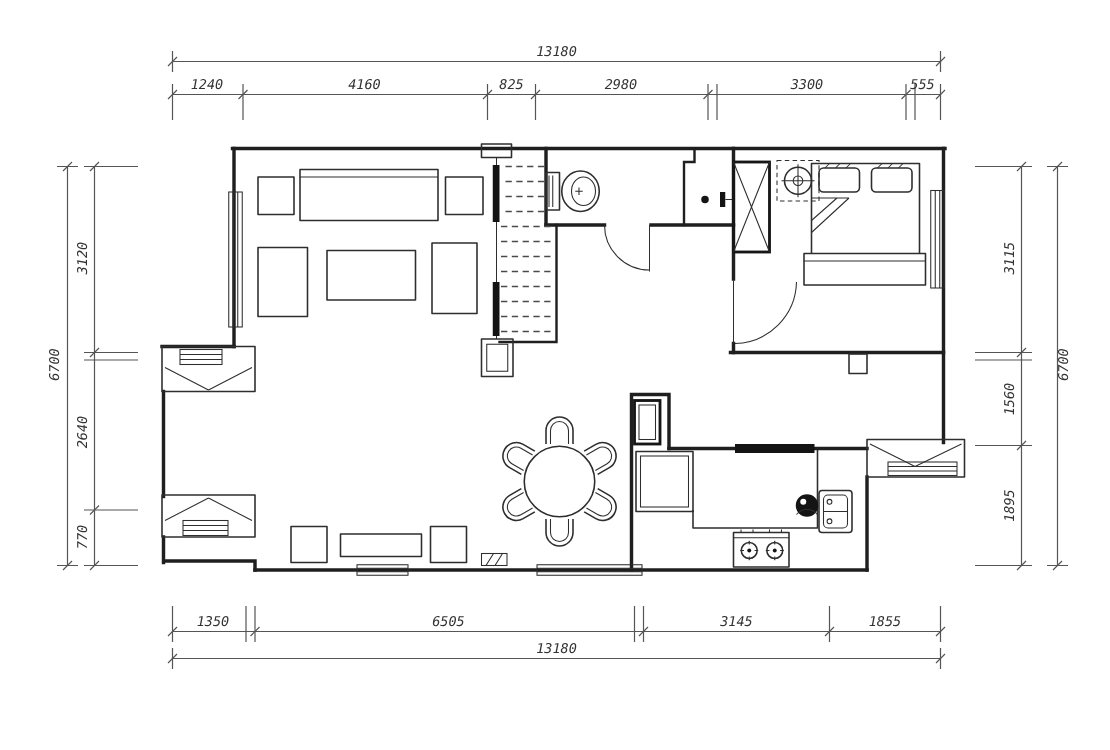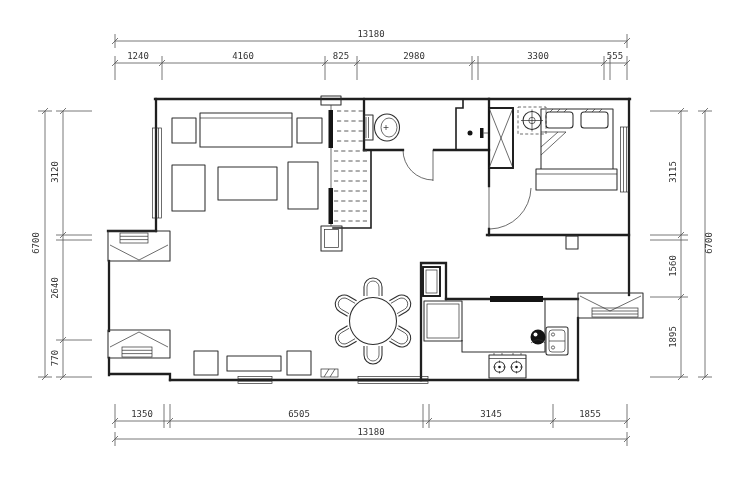--- a/index.html
+++ b/index.html
@@ -1,17 +1,17 @@
 <!DOCTYPE html>
 <html><head>
 <meta charset="utf-8">
 <style>
   html,body{margin:0;padding:0;background:#fff;}
   .stage{position:relative;width:740px;height:500px;background:#ffffff;overflow:hidden;
-         font-family:"DejaVu Sans",sans-serif;}
+         font-family:"DejaVu Sans",sans-serif;font-style:italic;}
   svg{display:block}
   .w  {stroke:#1f1f1f;stroke-width:2.3;fill:none;stroke-linecap:square;}
   .w2 {stroke:#1f1f1f;stroke-width:1.6;fill:none;stroke-linecap:square;}
   .t  {stroke:#2e2e2e;stroke-width:1.05;fill:none;stroke-linejoin:round;}
   .tt {stroke:#2e2e2e;stroke-width:0.7;fill:none;}
   .thk{stroke:#161616;stroke-width:1.9;fill:none;}
   .d  {stroke:#555;stroke-width:0.8;fill:none;}
   .dash{stroke:#4a4a4a;stroke-width:0.9;stroke-dasharray:4.2 3;fill:none;}
   .blk{fill:#141414;stroke:none;}
   .dt {font-family:"DejaVu Sans Mono","Liberation Mono",monospace;font-size:9px;fill:#333;text-anchor:middle;}

